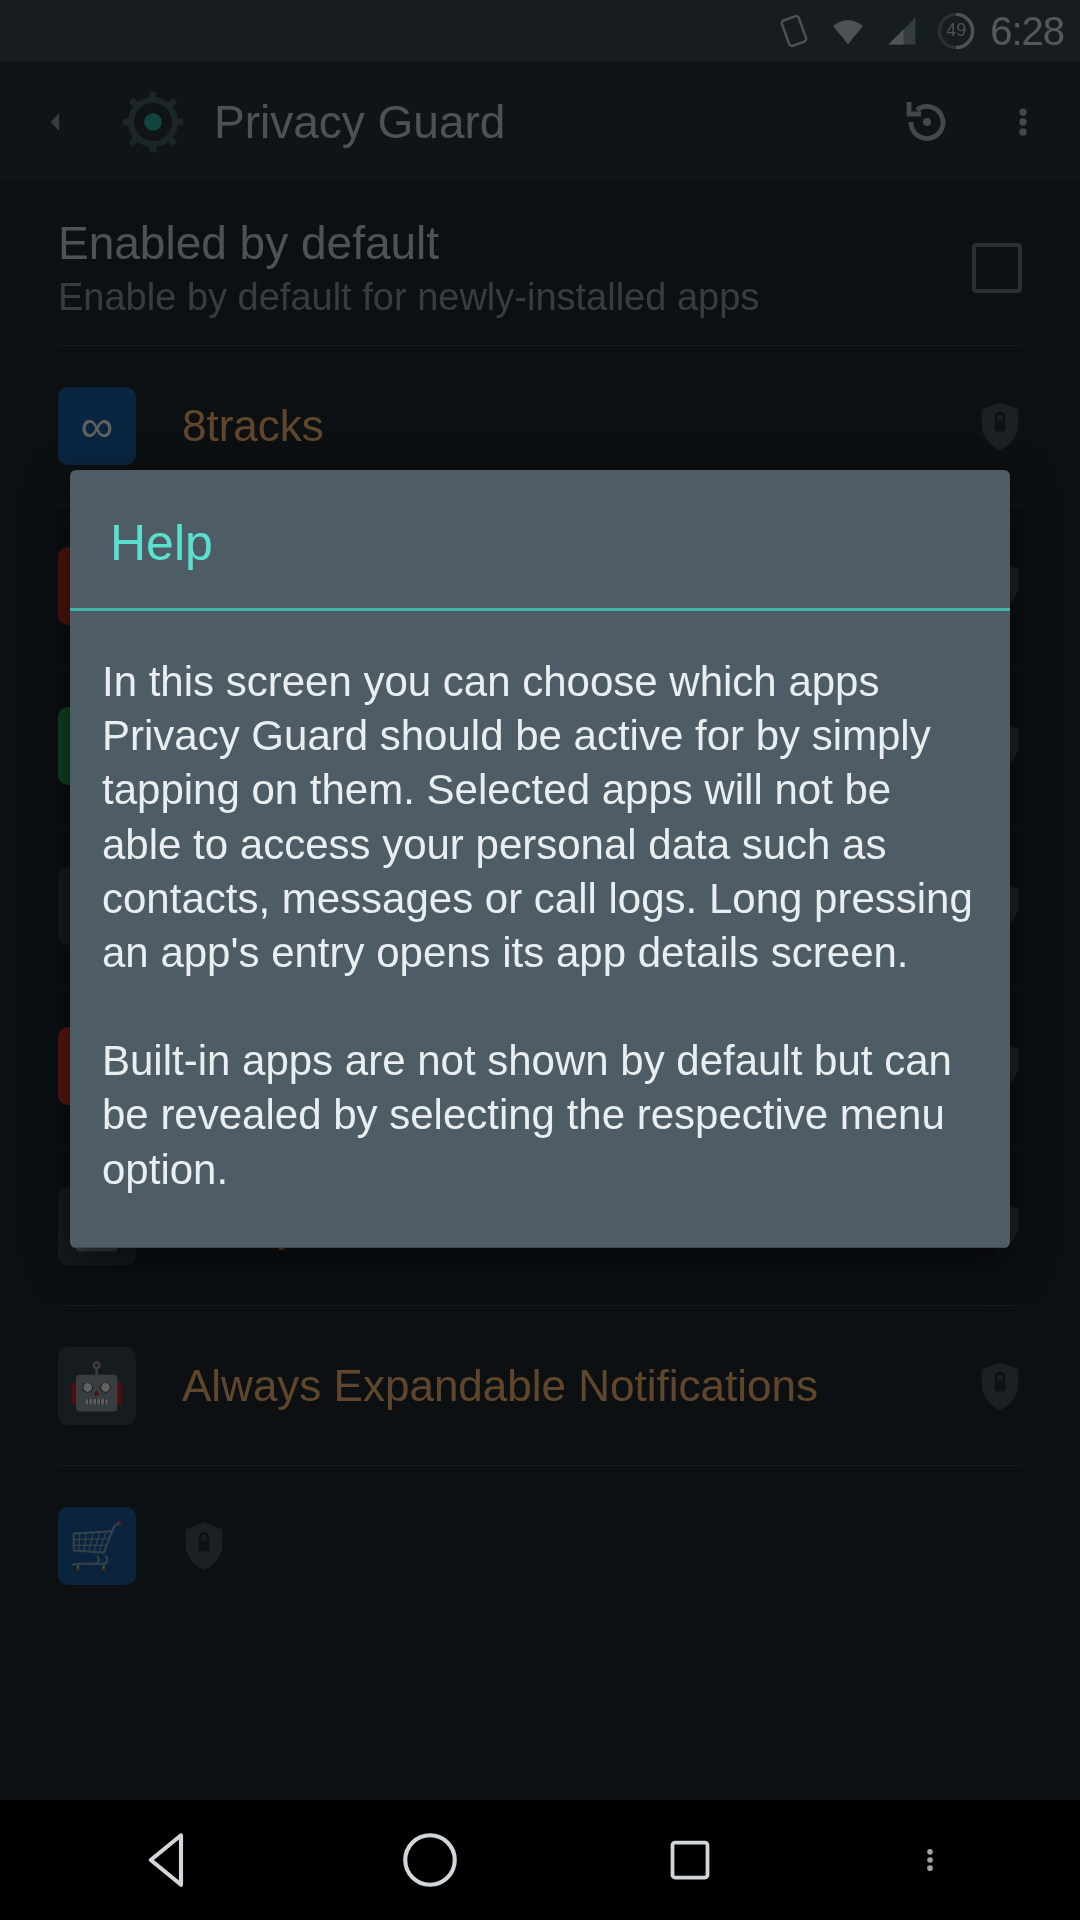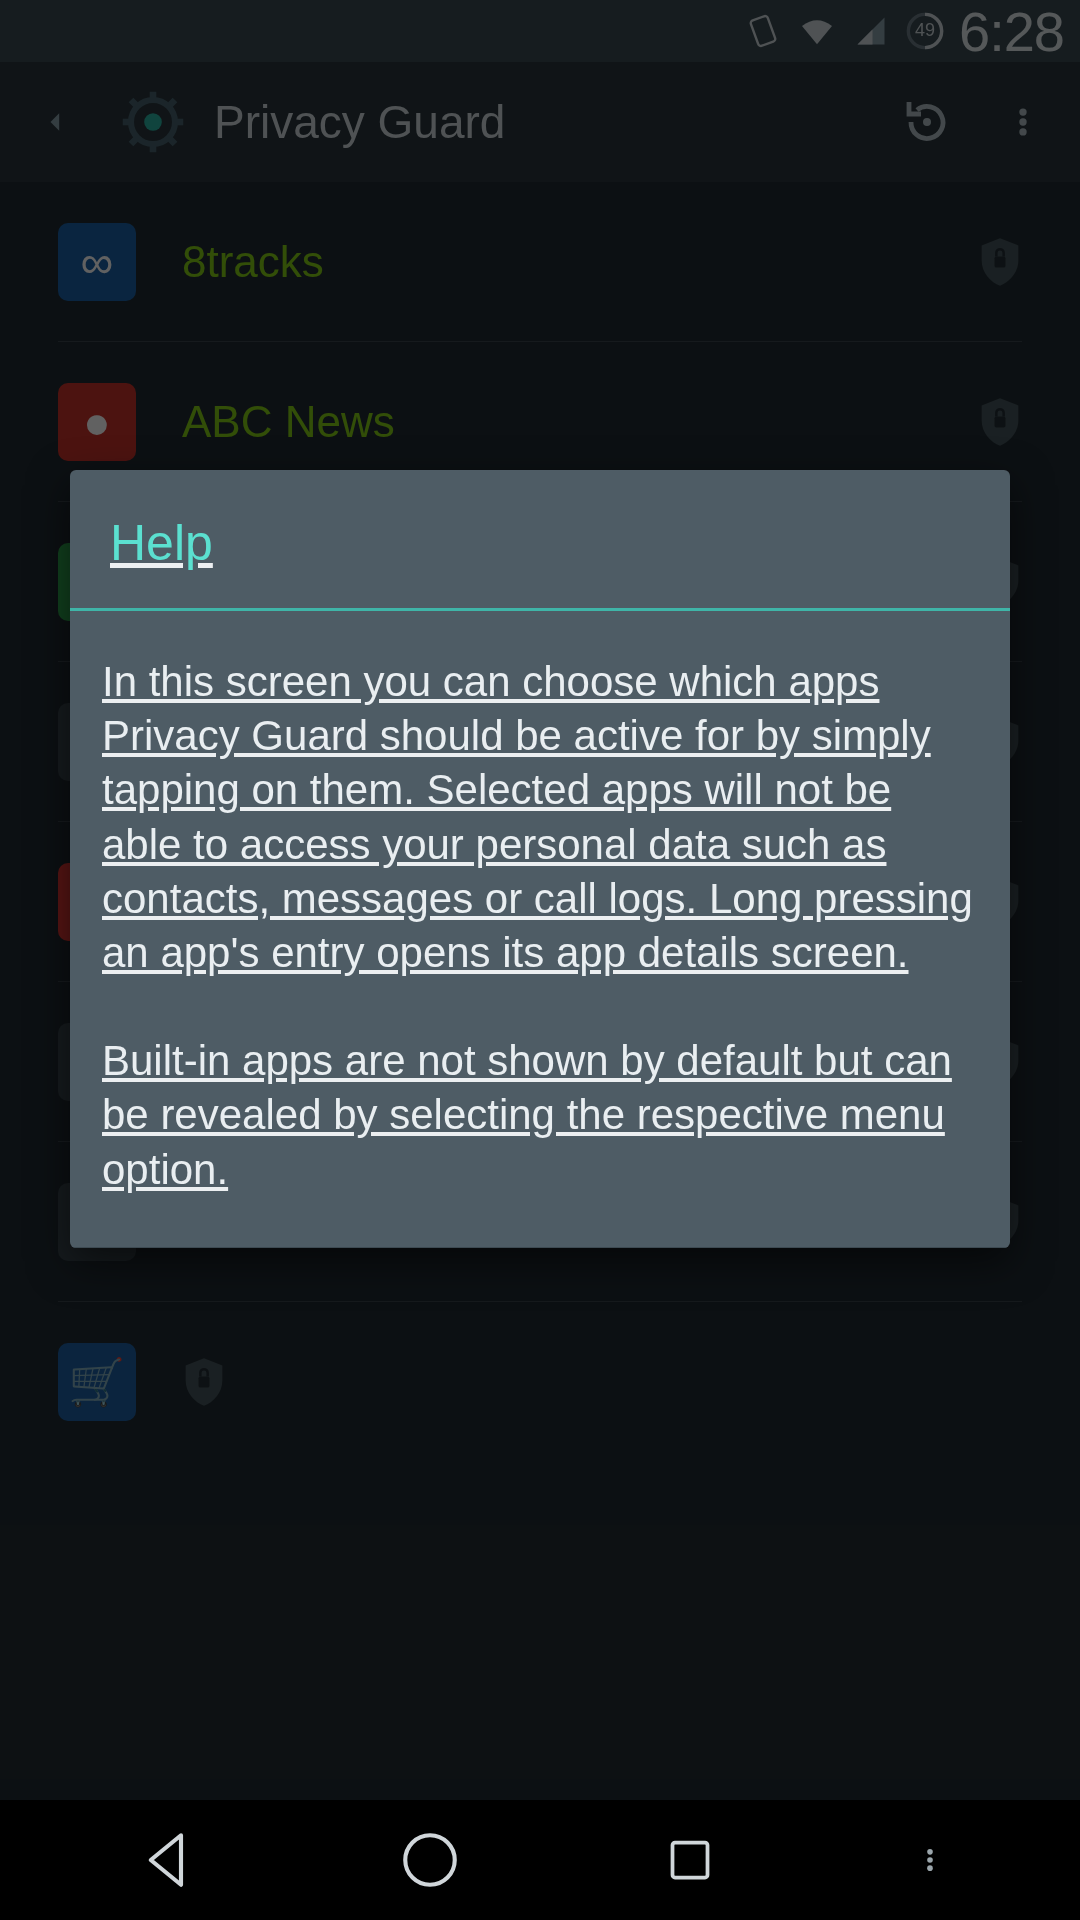--- a/index.html
+++ b/index.html
@@ -15,21 +15,21 @@
   .status-bar {
     height: 62px;
     background: #3a4b53;
     display: flex;
     justify-content: flex-end;
     align-items: center;
     padding: 16px 16px;
     gap: 14px;
     color: #dfe6ea;
   }
-  .status-bar .clock { font-size: 56px; letter-spacing: -1px; font-weight: 400; }
+  .status-bar .clock { font-size: 40px; letter-spacing: -1px; font-weight: 400; }
   .status-icon-slot { width: 40px; height: 40px; display:flex; align-items:center; justify-content:center; }
 
   
   .action-bar {
     height: 120px;
     background: #2a363d;
     display: flex;
     align-items: center;
     padding: 0 22px;
     gap: 26px;
@@ -57,39 +57,38 @@
     height: 160px;
     display:flex; align-items:center; gap:46px;
     border-bottom: 1px solid #3b464d;
   }
   .app-row:last-child { border-bottom:none; }
   .app-icon {
     width: 78px; height: 78px; border-radius:10px;
     display:flex; align-items:center; justify-content:center;
     background:#334048;
   }
-  .app-name { font-size: 44px; font-weight:300; color:#84cc16; flex:1; }
+  .app-name { font-size: 44px; font-weight:300; color:#fdba74; flex:1; }
   .shield-icon { width:44px; height:52px; opacity:.35; }
 
   
   .scrim {
     position:absolute; inset:0;
     background: rgba(0,0,0,0.62);
   }
 
   
   .dialog {
     position:absolute;
     left: 70px; right: 70px;
     top: 470px;
     background: #4e5c65;
     border-radius: 6px;
     box-shadow: 0 14px 40px rgba(0,0,0,.55);
     overflow:hidden;
-    text-decoration:underline;
   }
   .dialog-title {
     padding: 44px 40px 36px;
     font-size: 50px;
     font-weight: 300;
     color: #5be0d0;
     border-bottom: 3px solid #3fb5a8;
   }
   .dialog-body {
     padding: 44px 32px 50px;
@@ -186,20 +185,27 @@
     <svg viewBox="0 0 24 24" width="34" height="52" fill="#b0bec5">
       <circle cx="12" cy="5" r="2.6"></circle>
         <circle cx="12" cy="12" r="2.6"></circle>
         <circle cx="12" cy="19" r="2.6"></circle>
     </svg>
   </span>
 </div>
 
 <div class="page">
 
+  <div class="toggle-row">
+    <div class="texts">
+      <div class="line1">Enabled by default</div>
+      <div class="line2">Enable by default for newly-installed apps</div>
+    </div>
+    <div class="chk"></div>
+  </div>
 
   <div id="app-list">
       <div class="app-row">
         <div class="app-icon" style="background: rgb(28, 99, 168); color: rgb(255, 255, 255); font-size: 46px;">∞</div>
         <div class="app-name">8tracks</div>
         <span>
           <svg class="shield-icon" viewBox="0 0 24 28" fill="#8aa0ab">
             <path d="M12 1 L22 5 V13 C22 20 17 25 12 27 C7 25 2 20 2 13 V5 Z"></path>
             <rect x="9" y="11" width="6" height="6" rx="1" fill="#2a363d"></rect>
             <path d="M10 11 V9 a2 2 0 0 1 4 0 V11" fill="none" stroke="#2a363d" stroke-width="1.4"></path>

